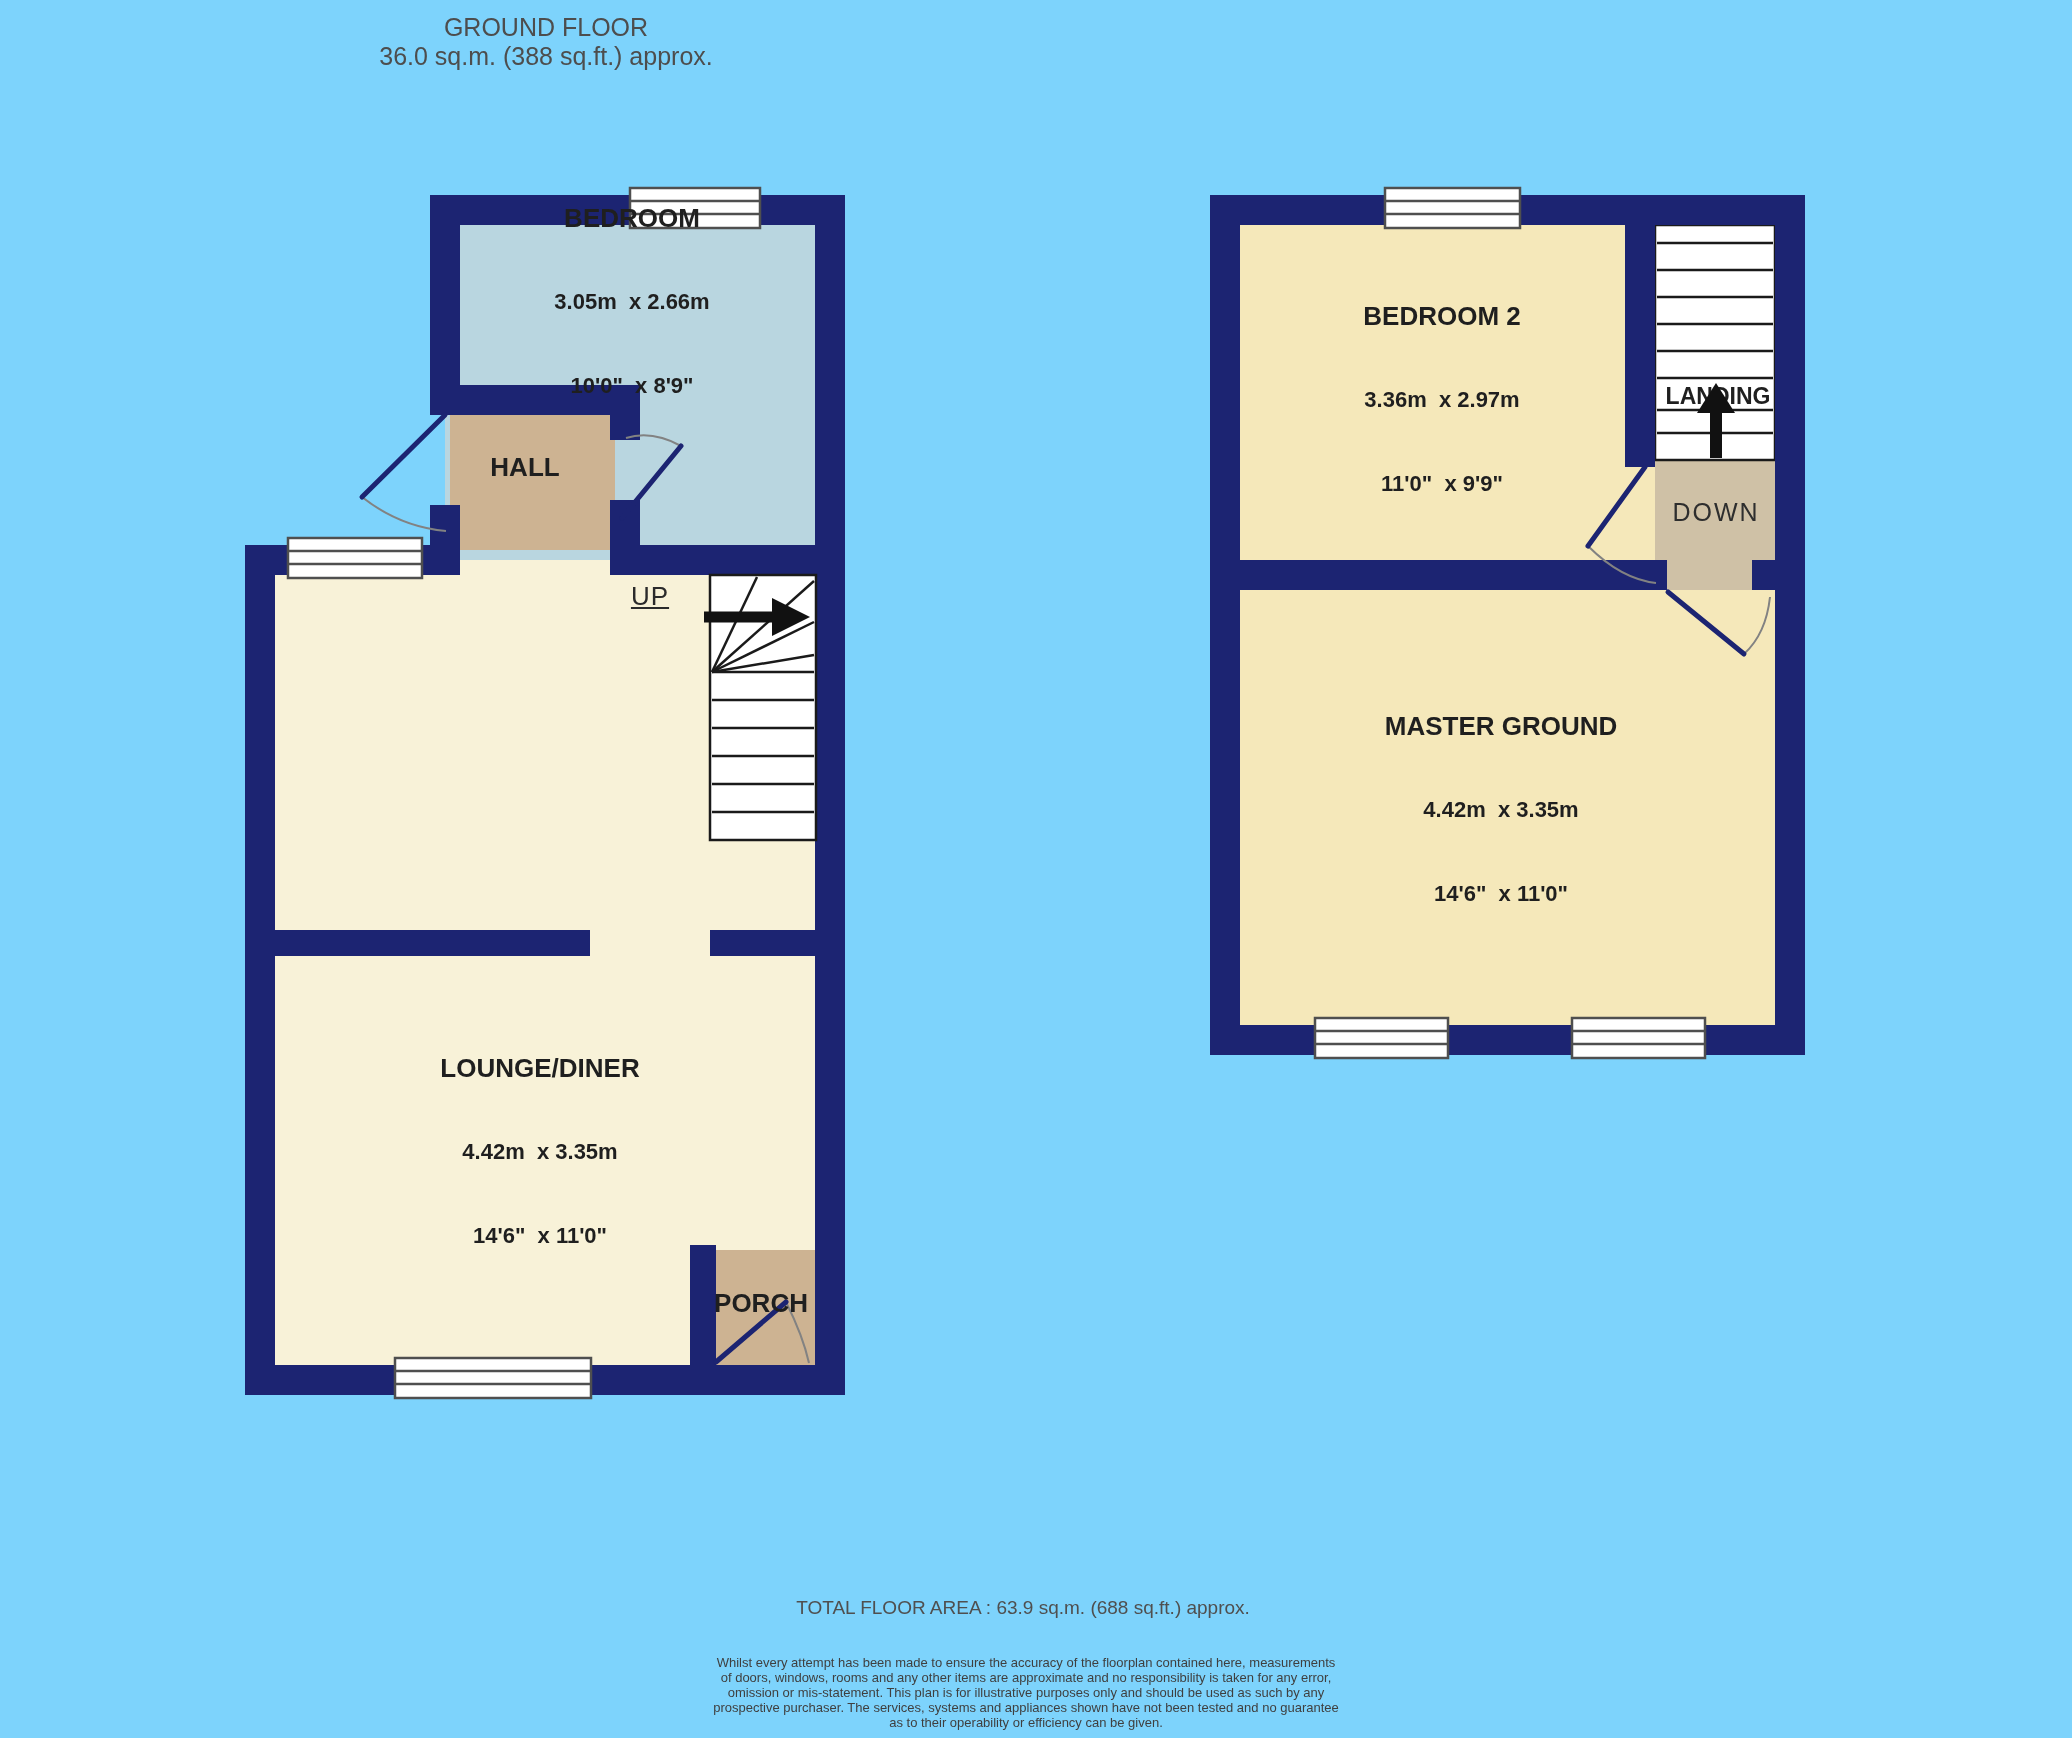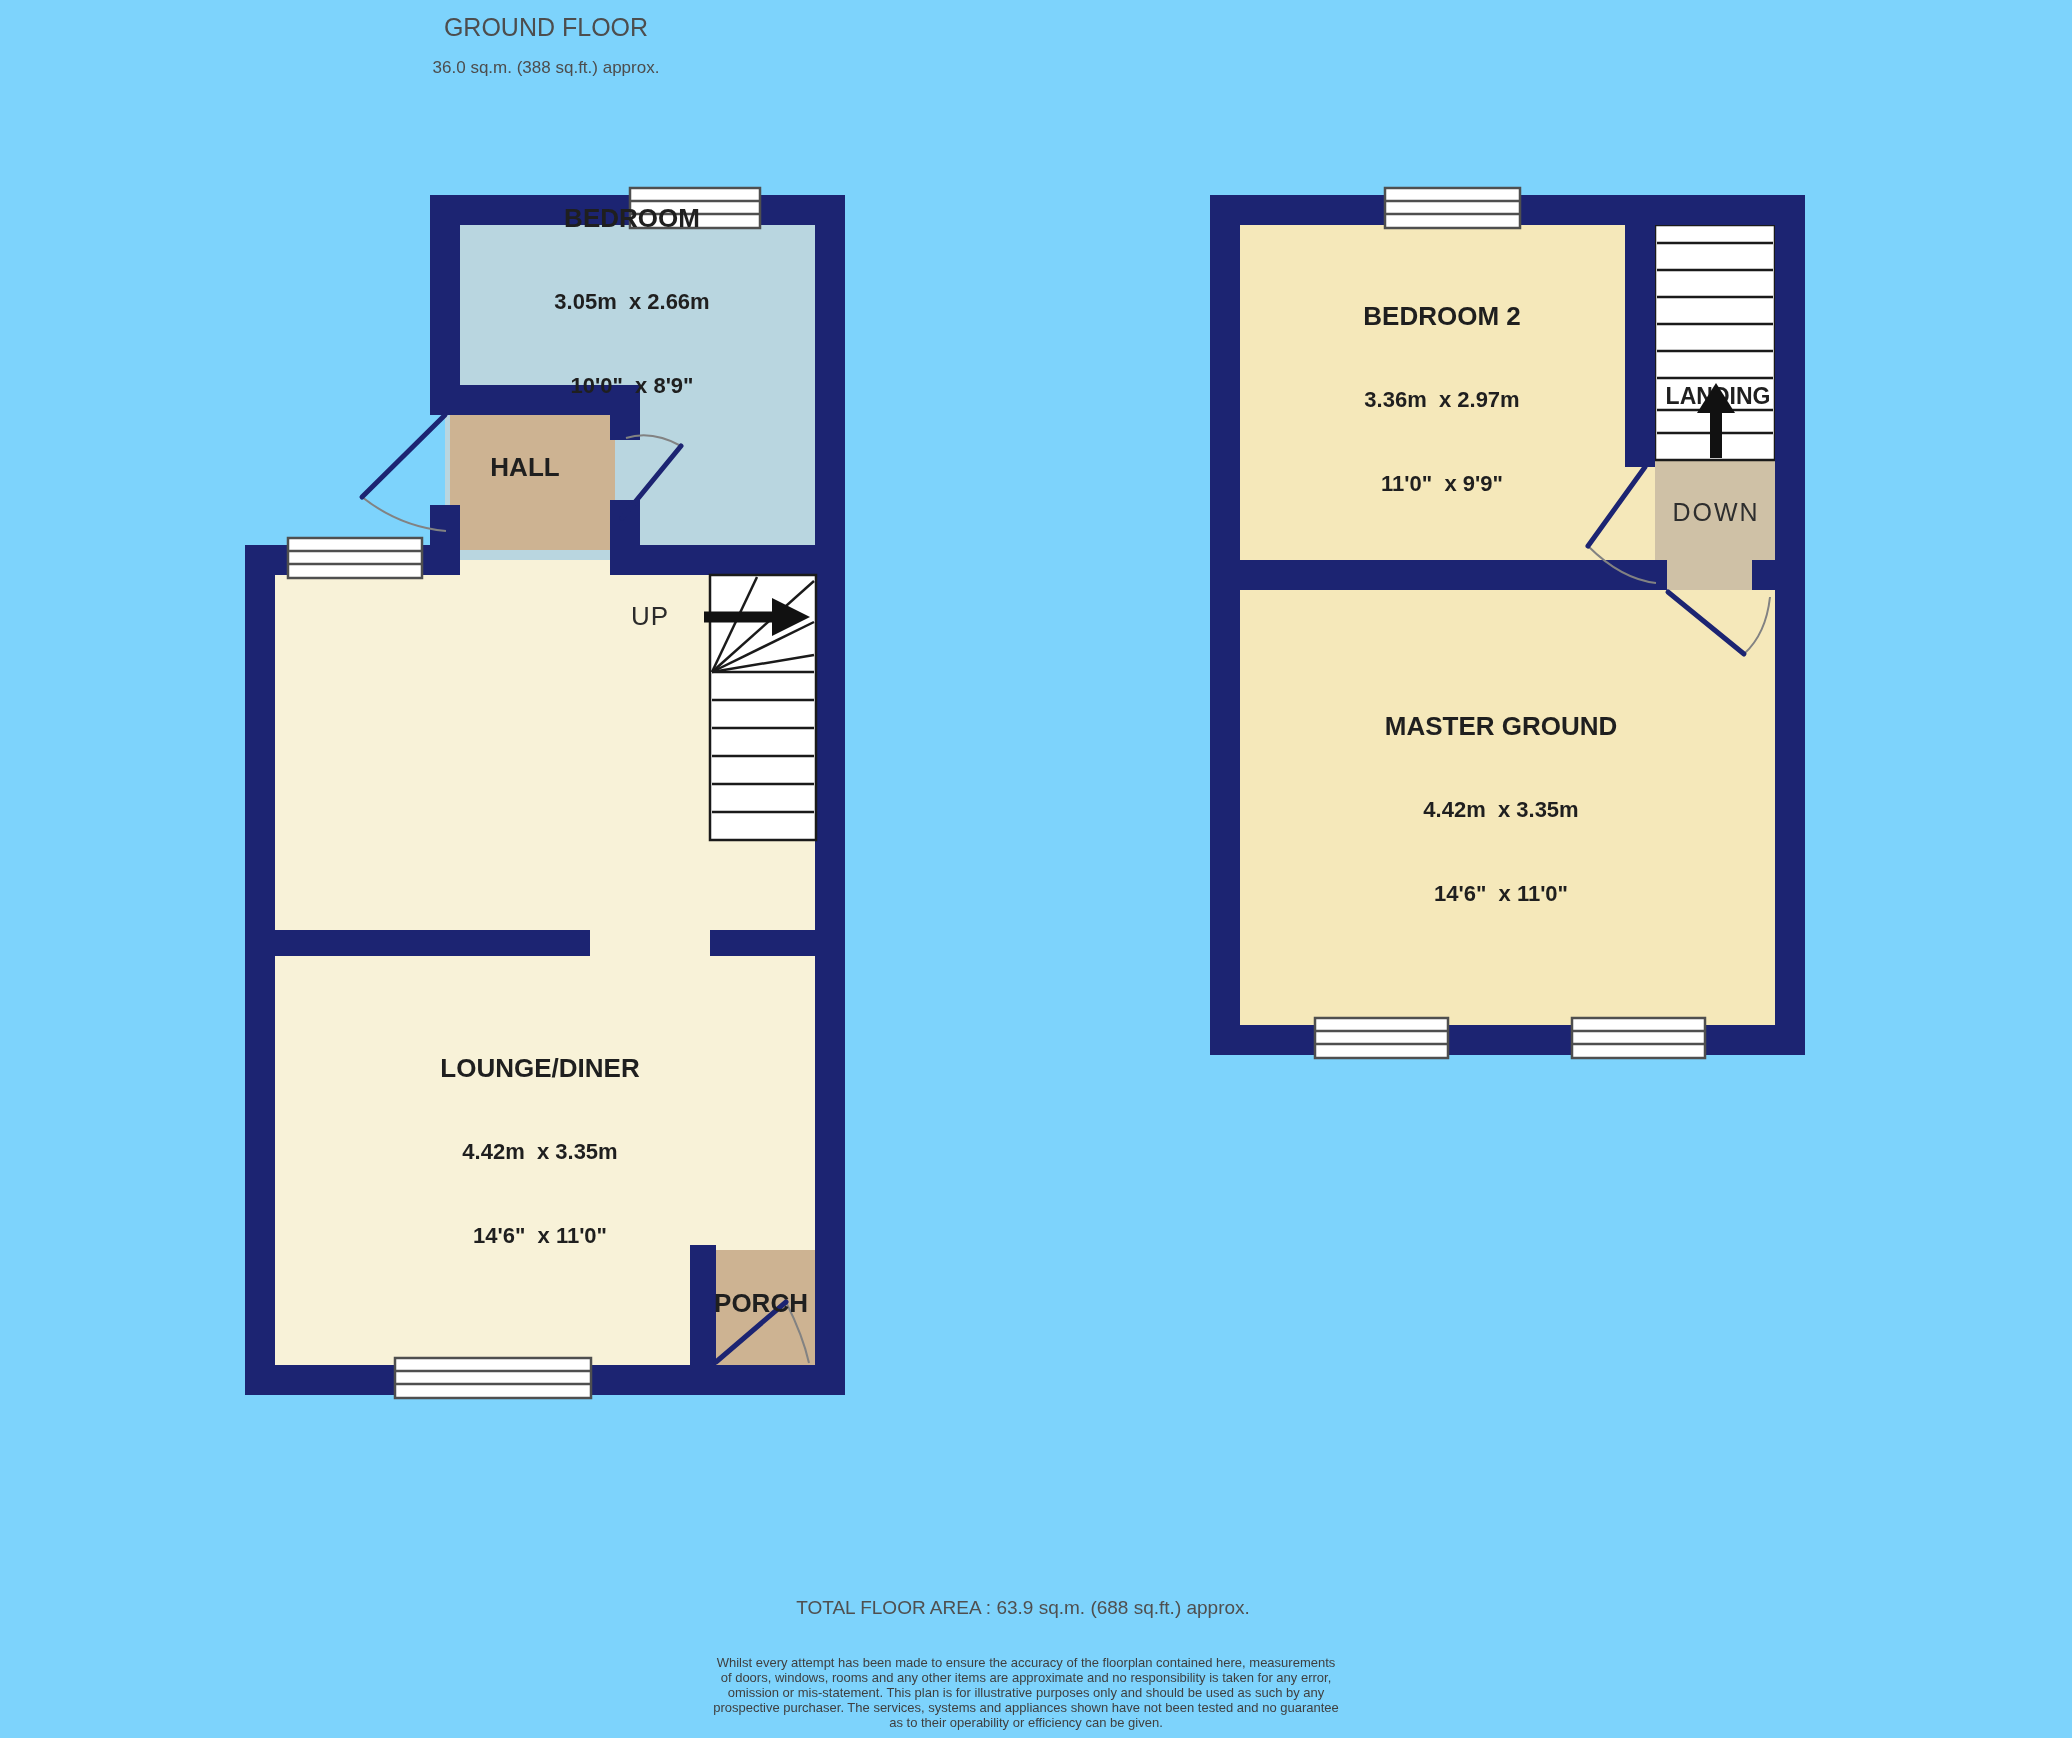--- a/index.html
+++ b/index.html
@@ -1,20 +1,20 @@
 <!DOCTYPE html>
 <html style="--wall: #1c2472; --bathroom-fill: #b9d6e0; --living-fill: #f8f2d8; --bedroom-fill: #f5e8ba; --hall-fill: #cdb392; --down-fill: #cfc1a6; --stair-line: #1a1a1a; --window-line: #4f4f4f; --label-text: #1f1f1f; --header-text: #4d4d4d; --footer-text: #3f3f3f; --door-arc: #828282; --arrow: #111111;"><head>
 <meta charset="utf-8">
 <style>
   html,body{margin:0;padding:0;background:#ffffff;}
   .page{position:relative;width:2072px;height:1738px;background:#7dd3fc;overflow:hidden;
         font-family:"Liberation Sans", sans-serif;}
   .hdr{position:absolute;transform:translateX(-50%);text-align:center;color:var(--header-text);}
   .hdr-title{font-size:25px;line-height:30px;}
-  .hdr-sub{font-size:17px;line-height:28px;margin-top:12px;}
+  .hdr-sub{font-size:25px;line-height:28px;}
   .room-label{position:absolute;transform:translate(-50%,-50%);text-align:center;
               color:var(--label-text);font-weight:bold;font-size:26px;line-height:28px;white-space:pre;}
   .room-label .dim{font-size:22px;}
   .plain-label{font-weight:400;color:#2b2b2b;letter-spacing:1px;}
   .down-label{font-weight:400;color:#2e2e2e;letter-spacing:2px;font-size:25px;}
   svg{position:absolute;left:0;top:0;z-index:2;}
   .labels-over{position:absolute;left:0;top:0;width:100%;height:100%;z-index:3;}
   .wall{fill:var(--wall);}
   .fill-bath{fill:var(--bathroom-fill);}
   .fill-cream{fill:var(--living-fill);}
@@ -193,21 +193,21 @@
 
   <div class="labels-over">
     <div class="room-label" style="left:632px;top:302px;">
       <div>BEDROOM</div>
       <div class="dim">3.05m  x 2.66m</div>
       <div class="dim">10'0"  x 8'9"</div>
     </div>
     <div class="room-label" style="left:525px;top:467px;">
       <div>HALL</div>
     </div>
-    <div class="room-label plain-label" style="left:650px;top:616px;font-size:26px;">UP</div>
+    <div class="room-label plain-label" style="left:650px;top:596px;font-size:26px;text-decoration:underline;">UP</div>
     <div class="room-label" style="left:540px;top:1152px;">
       <div>LOUNGE/DINER</div>
       <div class="dim">4.42m  x 3.35m</div>
       <div class="dim">14'6"  x 11'0"</div>
     </div>
     <div class="room-label" style="left:761px;top:1303px;">PORCH</div>
 
     <div class="room-label" style="left:1442px;top:400px;">
       <div>BEDROOM 2</div>
       <div class="dim">3.36m  x 2.97m</div>

